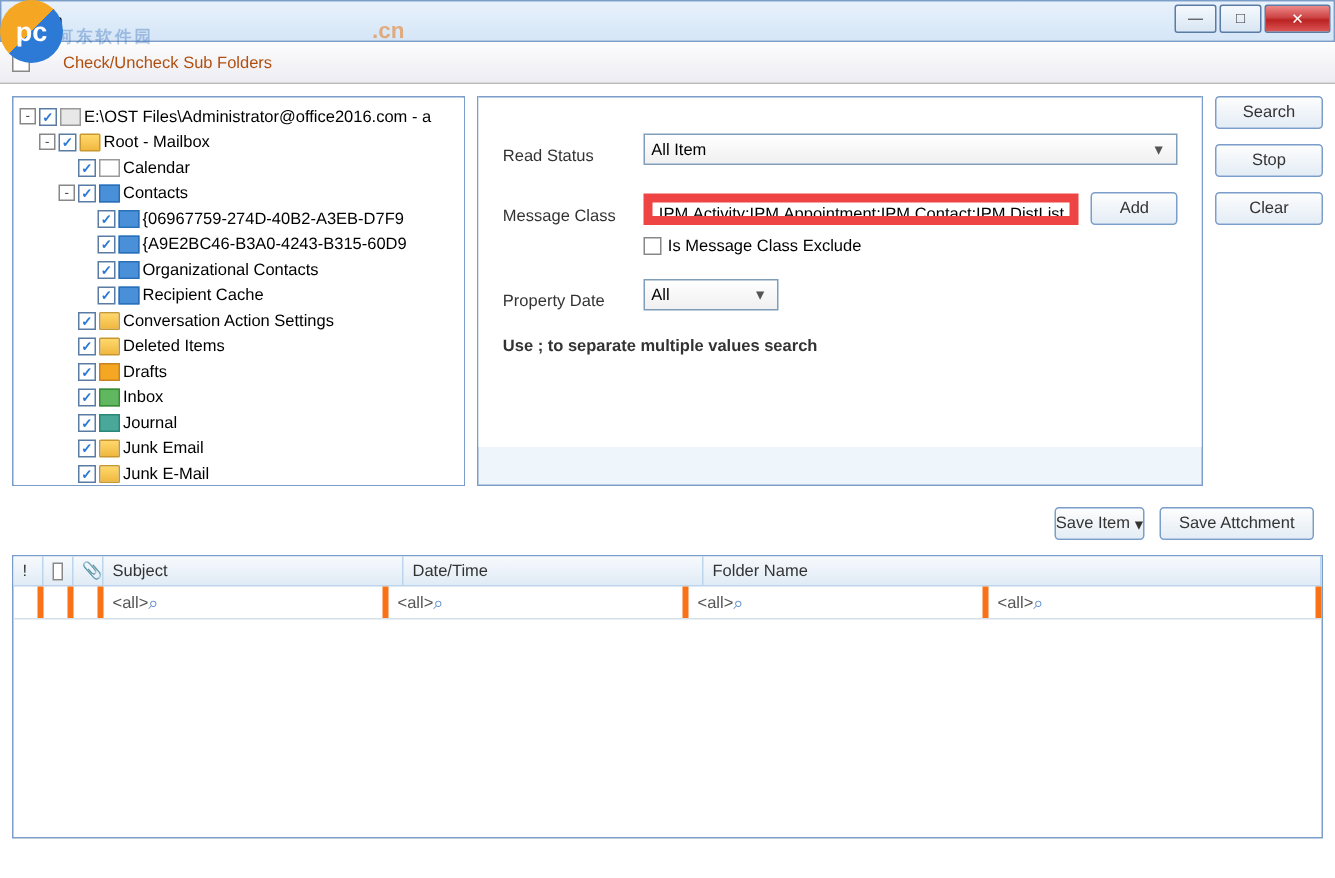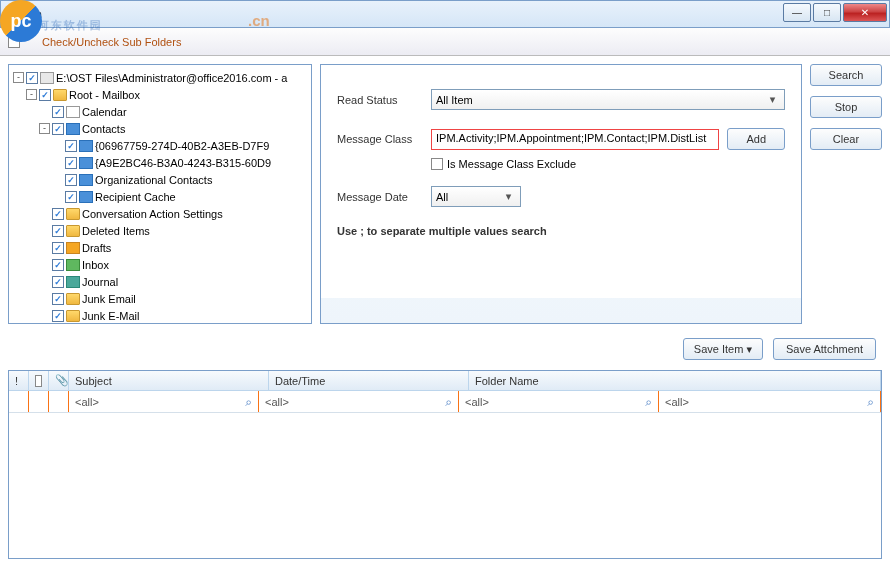--- a/index.html
+++ b/index.html
@@ -25,35 +25,35 @@
 .f-contact{background:#4a90d9;border:1px solid #2a70b9}
 .f-cal{background:#fff;border:1px solid #999}
 .f-draft{background:#f5a623;border:1px solid #c88420}
 .f-inbox{background:#5fb85f;border:1px solid #3a8a3a}
 .f-journal{background:#4aa89a;border:1px solid #2a8878}
 .search-panel{flex:1;height:260px;border:1px solid #7a9ec9;background:linear-gradient(180deg,#f7fafd,#eef5fb);position:relative}
 .tabs{display:flex;height:24px}
 .tab{padding:4px 14px;border:1px solid #7a9ec9;border-bottom:none;background:linear-gradient(#dce9f6,#bcd5ec);margin-right:-1px;color:#333}
 .tab.active{background:#fff;font-weight:normal;position:relative;z-index:2}
 .tab-body{border-top:1px solid #7a9ec9;padding:24px 16px;background:#fff;margin-top:-1px;height:234px}
-.form-row{display:flex;align-items:center;margin-bottom:18px}
+.form-row{display:flex;align-items:flex-end;margin-bottom:18px}
 .form-label{width:94px;color:#333}
 .combo{flex:1;height:21px;border:1px solid #7f9db9;background:linear-gradient(#fff,#f0f0f0);padding:2px 4px;display:flex;align-items:center;justify-content:space-between}
 .combo-arrow{width:15px;text-align:center;color:#555}
-.textinput{flex:1;height:21px;border:1px solid #ef4444;background:#fff;padding:2px 4px;overflow:hidden;white-space:nowrap}
+.textinput{flex:1;height:21px;border:6px solid #ef4444;background:#fff;padding:2px 4px;overflow:hidden;white-space:nowrap}
 .btn{height:22px;padding:0 18px;border:1px solid #7a9ec9;background:linear-gradient(#fdfdfd,#e3ecf5);border-radius:3px;display:inline-flex;align-items:center;justify-content:center;color:#333;cursor:pointer}
 .side-btns{width:72px;display:flex;flex-direction:column;gap:10px}
 .side-btns .btn{width:100%}
 .hint{font-weight:bold;color:#333;margin-top:8px}
 .actions-row{display:flex;justify-content:flex-end;gap:10px;padding:6px 14px}
 .grid{margin:4px 8px;border:1px solid #7a9ec9;height:189px;background:#fff}
 .grid-header{display:flex;height:20px;background:linear-gradient(#f7fafd,#e0ebf6);border-bottom:1px solid #bcd5ec}
 .gh{border-right:1px solid #bcd5ec;padding:3px 6px;color:#333;display:flex;align-items:center}
 .grid-filter{display:flex;height:22px;border-bottom:1px solid #d5e0ea}
-.gf{border-right:1px solid #f97316;padding:2px 6px;display:flex;align-items:center;justify-content:space-between;color:#555}
+.gf{border-right:4px solid #f97316;padding:2px 6px;display:flex;align-items:center;color:#555}
 .mag{color:#5a8ac9;font-size:12px}
 .col-i{width:20px}.col-d{width:20px}.col-a{width:20px}
 .col-from{width:190px}.col-subj{width:200px}.col-date{width:200px}.col-folder{flex:1}
 </style>
 </head>
 <body>
 
 <div class="wlogo">pc</div>
 <div class="watermark">&nbsp;&nbsp;&nbsp;<span>河东软件园</span></div>
 <div class="wurl">.cn</div>
@@ -211,39 +211,39 @@
         <div class="textinput">IPM.Activity;IPM.Appointment;IPM.Contact;IPM.DistList</div>
         <div style="width:8px"></div>
         <div class="btn">Add</div>
       </div>
       <div class="form-row" style="margin-top:-10px;margin-bottom:16px">
         <div class="form-label"></div>
         <span class="chk"></span>
         <span style="margin-left:4px">Is Message Class Exclude</span>
       </div>
       <div class="form-row">
-        <div class="form-label">Message Date</div>
+        <div class="form-label">Property Date</div>
         <div class="combo" style="flex:0 0 90px">
           <span>All</span>
           <span class="combo-arrow">▾</span>
         </div>
       </div>
       <div class="hint">Use ; to separate multiple values search</div>
     </div>
   </div>
 
   <div class="side-btns">
     <div class="btn">Search</div>
     <div class="btn">Stop</div>
     <div class="btn">Clear</div>
   </div>
 </div>
 
 <div class="actions-row">
-  <div class="btn" style="padding:0 10px">
+  <div class="btn" style="padding:0 0">
     <span>Save Item</span>&nbsp;<span>▾</span>
   </div>
   <div class="btn" style="padding:0 12px">Save Attchment</div>
 </div>
 
 <div class="grid">
   <div class="grid-header">
     <div class="gh col-i">!</div>
     <div class="gh col-d">
         <span style="width:10px;height:12px;border:1px solid #888;background:#fff;display:inline-block"></span>

